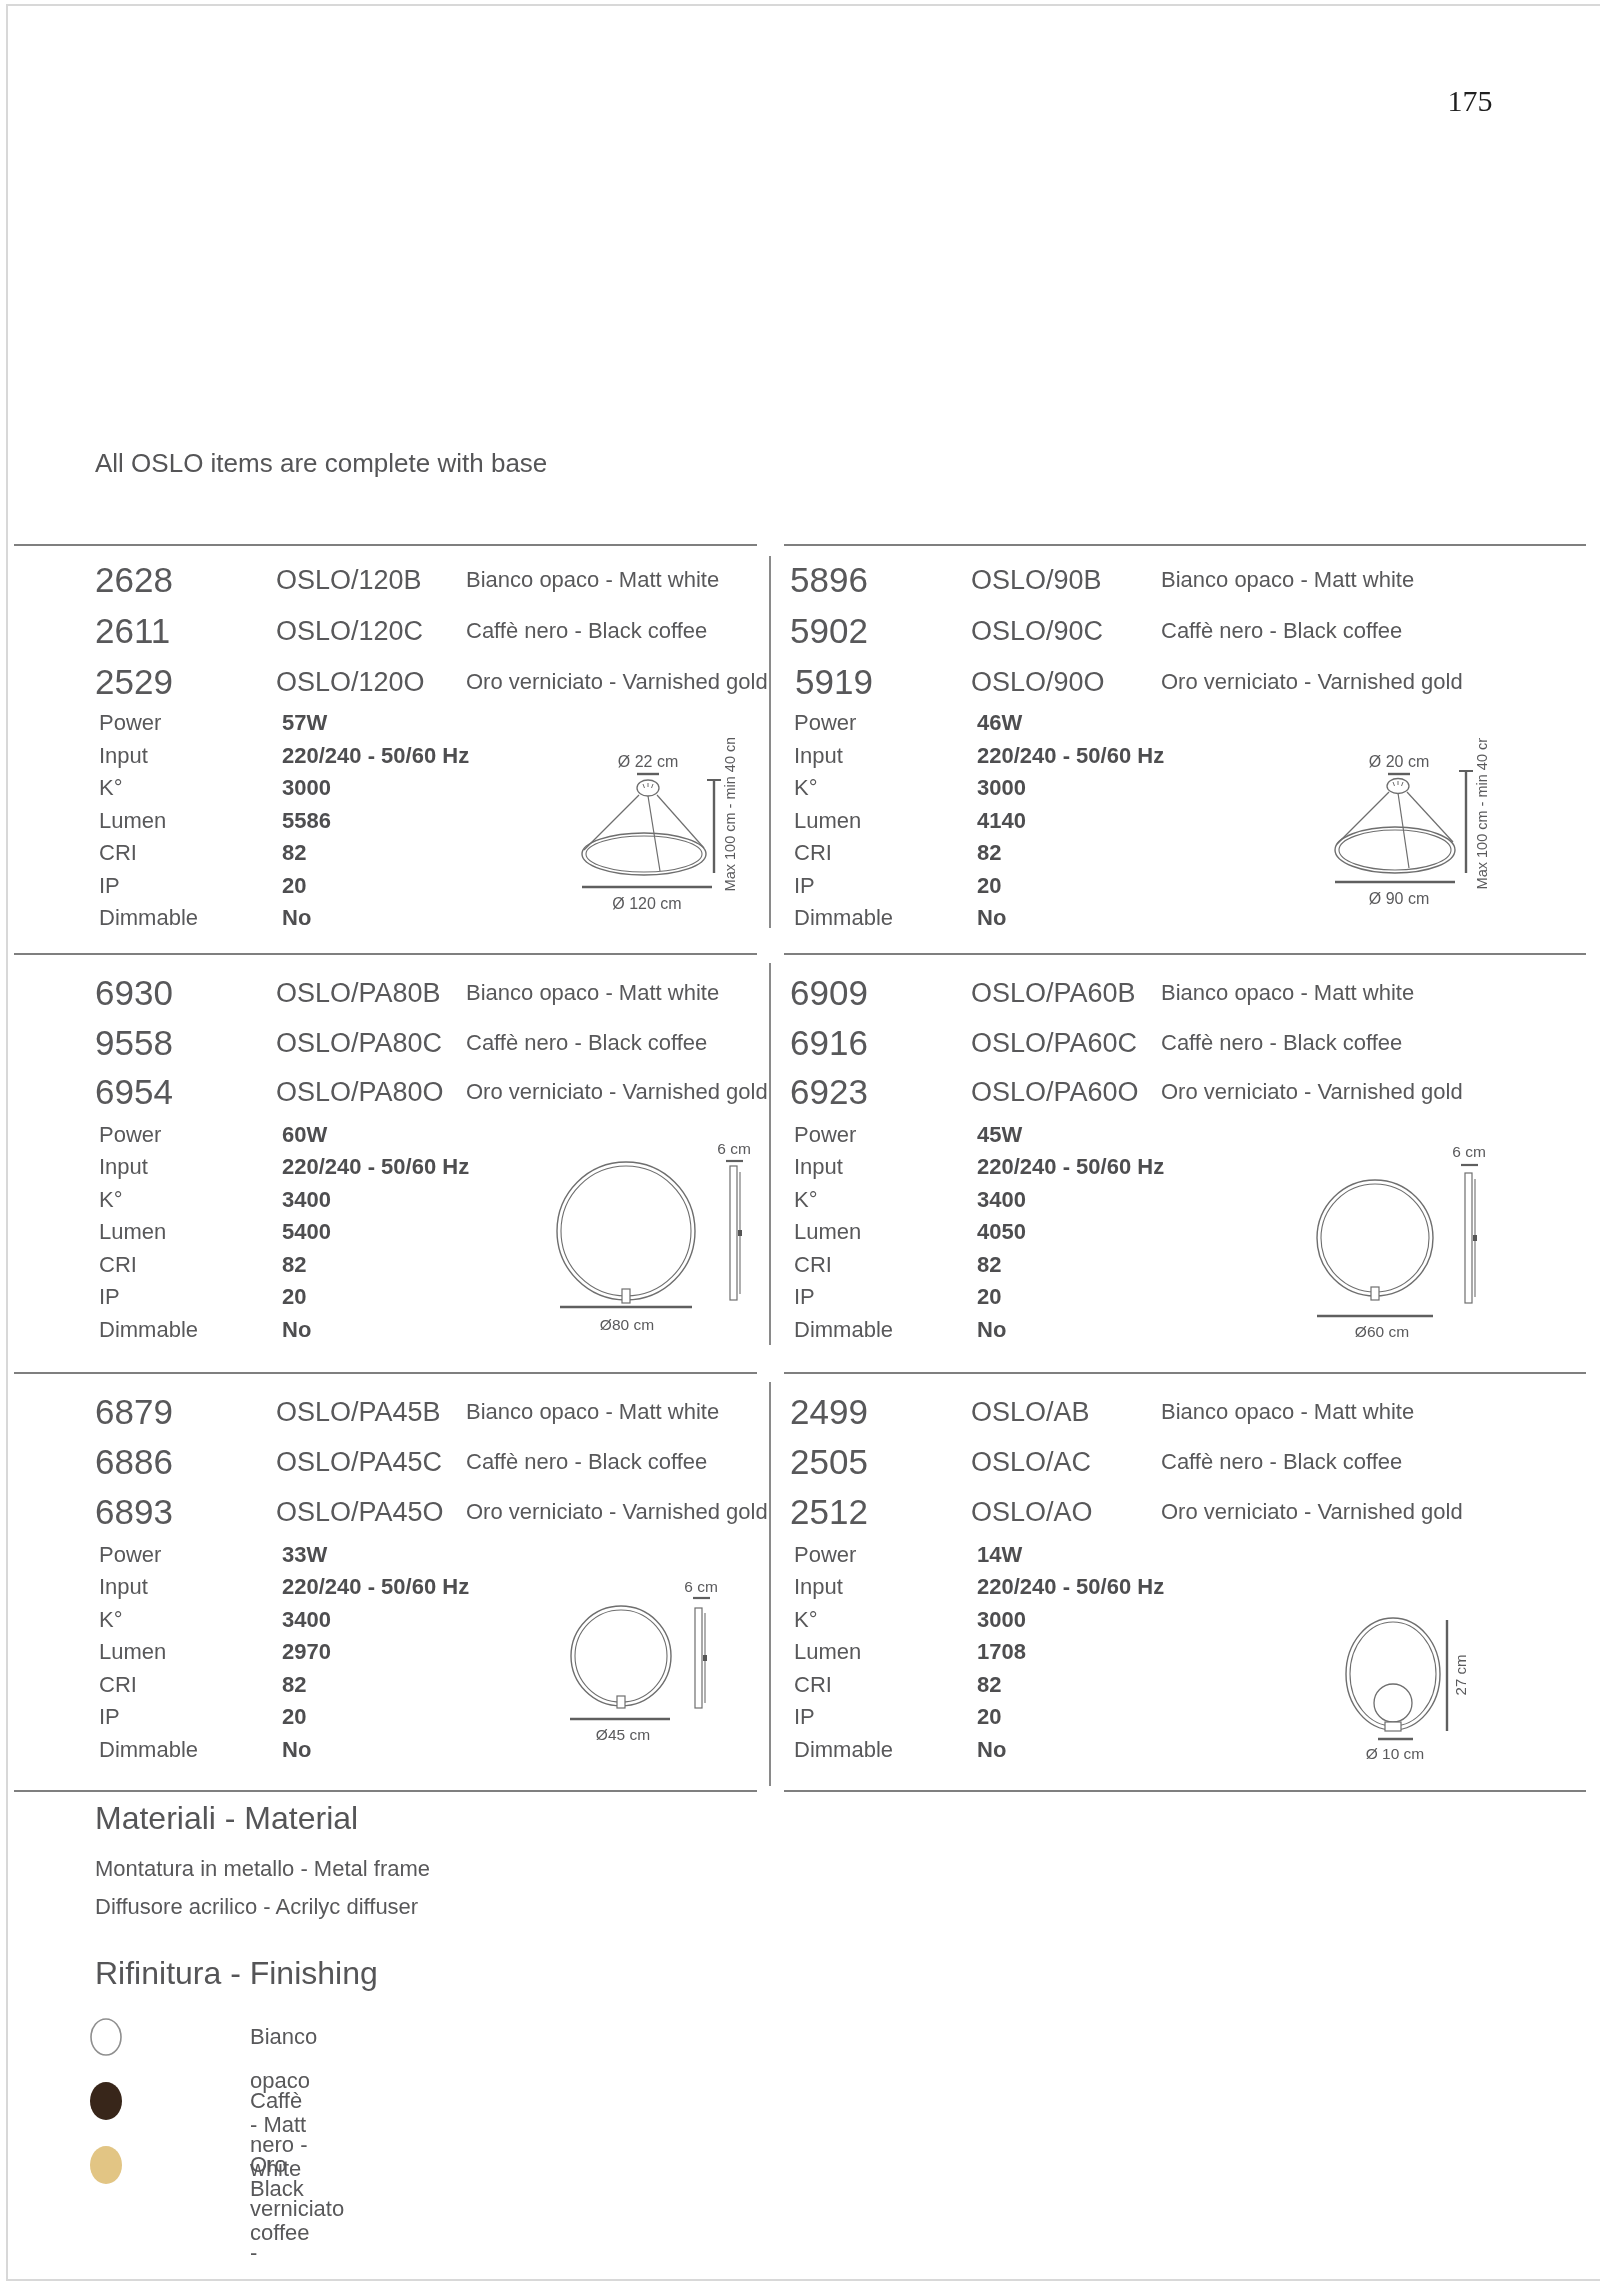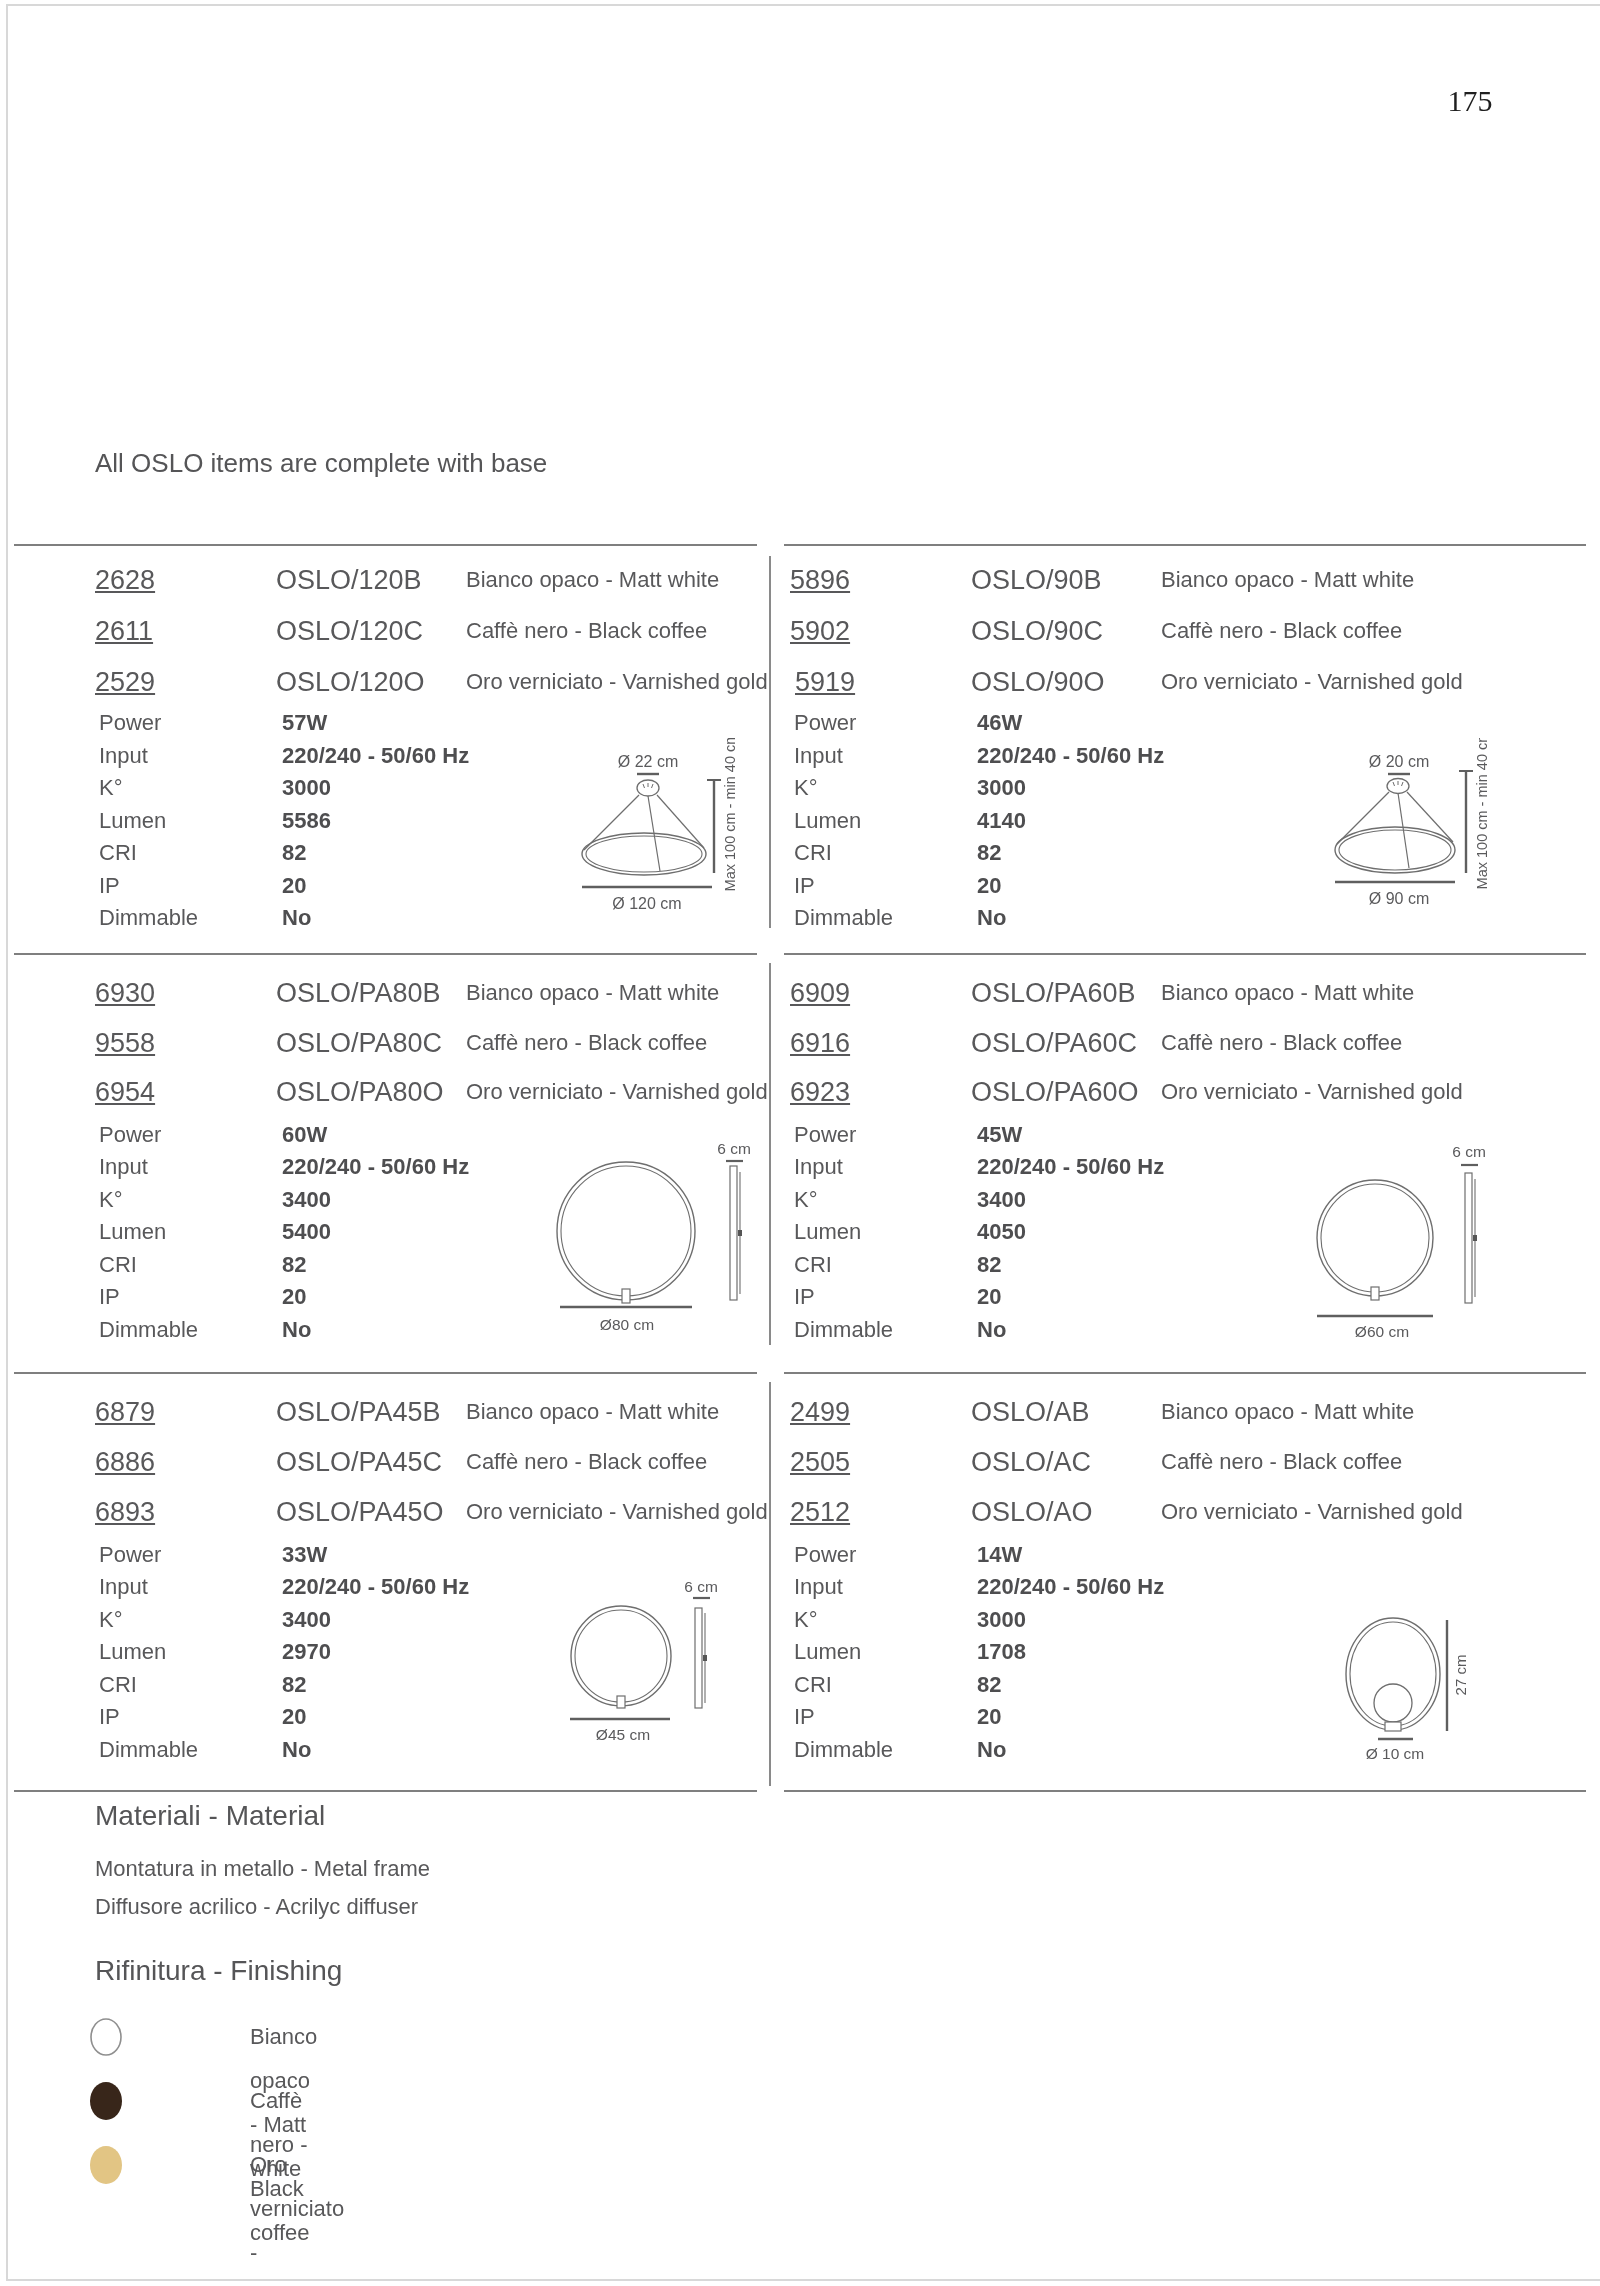--- a/index.html
+++ b/index.html
@@ -6,29 +6,29 @@
   .page{position:relative;width:1600px;height:2286px;background:#ffffff;overflow:hidden;
         font-family:"Liberation Sans", sans-serif;color:#58585a;padding-left:32px;}
   .frame{position:absolute;left:6px;top:4px;right:7px;bottom:5px;border:2px solid #d8d8d8;}
   .page-number{position:absolute;left:1420px;top:84px;width:100px;text-align:center;
         font-family:"Liberation Serif", serif;font-size:30px;color:#1f1f1f;}
   .intro{position:absolute;left:95px;top:447px;font-size:26px;line-height:33px;color:#555557;}
   .hrule{position:absolute;height:2px;background:#7f7f7f;}
   .vdiv{position:absolute;width:2px;background:#8a8a8a;}
   .section{position:absolute;width:700px;height:420px;}
   .prod-row{position:absolute;height:30px;line-height:30px;white-space:nowrap;}
-  .code{position:absolute;left:0;font-size:27px;text-decoration:underline;}
+  .code{position:absolute;left:0;font-size:35px;}
   .model{position:absolute;left:181px;font-size:27px;}
   .finish{position:absolute;left:371px;font-size:22px;}
   .spec-row{position:absolute;height:28px;line-height:28px;white-space:nowrap;}
   .spec-label{position:absolute;left:4px;font-size:22px;}
   .spec-value{position:absolute;left:187px;font-size:22px;font-weight:bold;color:#4e4e50;}
   .drawing{position:absolute;}
   .drawing text{font-family:"Liberation Sans", sans-serif;fill:#5a5a5c;}
-  .materials-heading,.finishing-heading{position:absolute;left:95px;font-size:28px;color:#555557;}
+  .materials-heading,.finishing-heading{position:absolute;left:95px;font-size:32px;color:#555557;}
   .material-item{position:absolute;left:95px;font-size:22px;color:#58585a;}
   .swatch-row{position:absolute;left:85px;height:44px;}
   .swatch-label{position:absolute;left:165px;top:0;height:44px;line-height:44px;font-size:22px;}
   svg{display:block;}
 </style>
 </head>
 <body>
 
 <div class="page">
   <div class="frame"></div>

